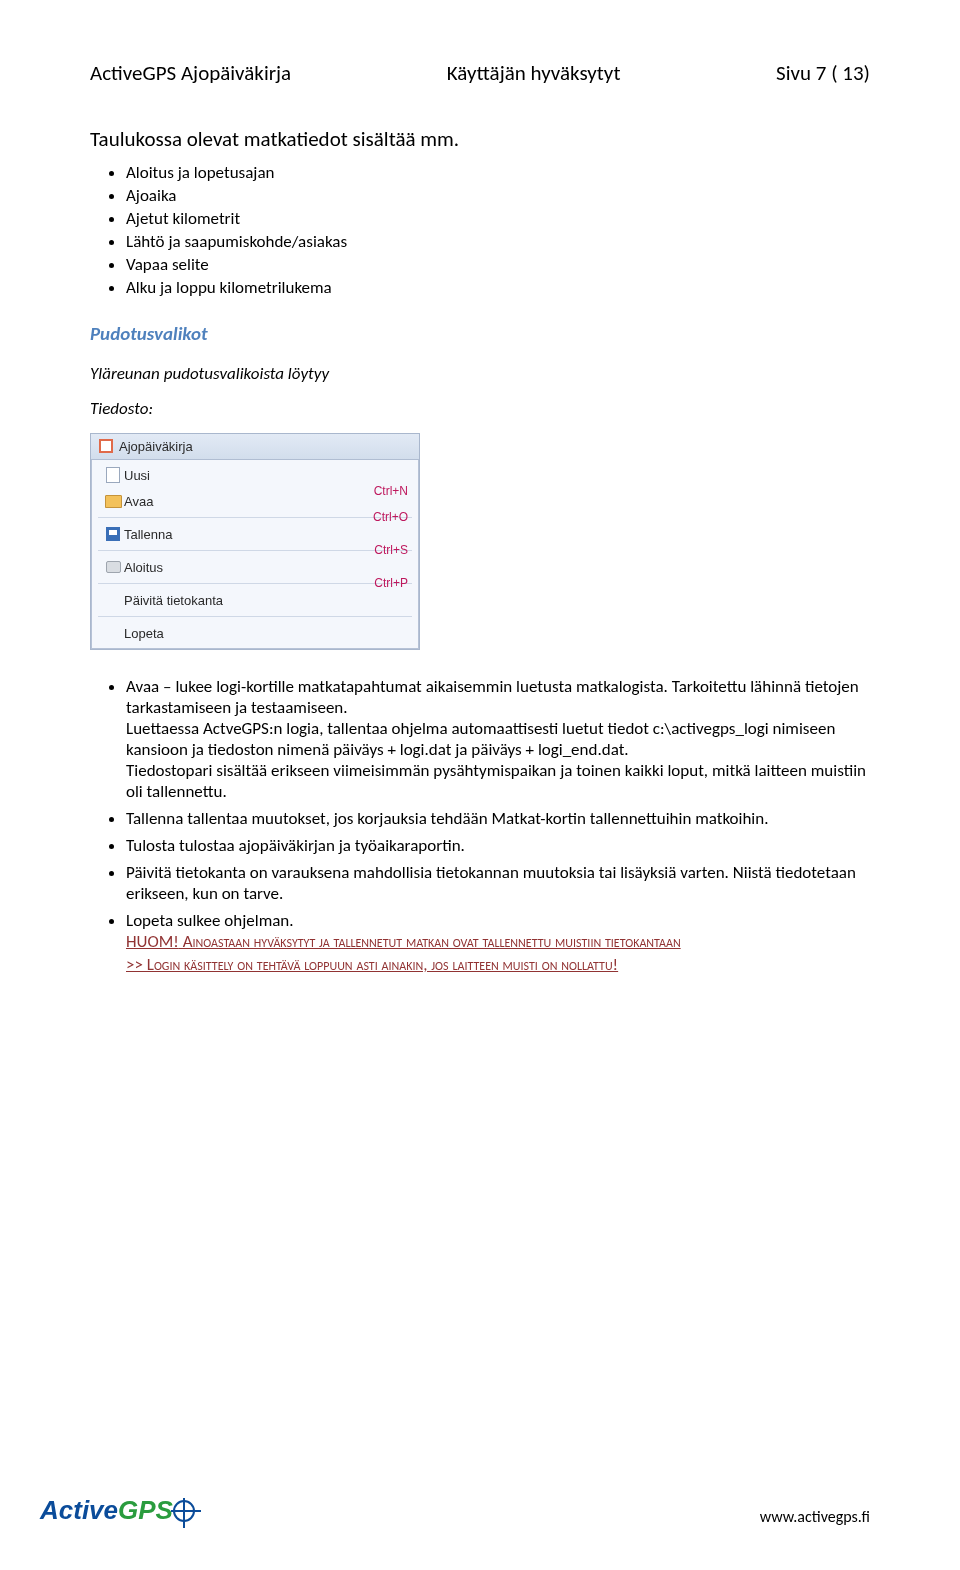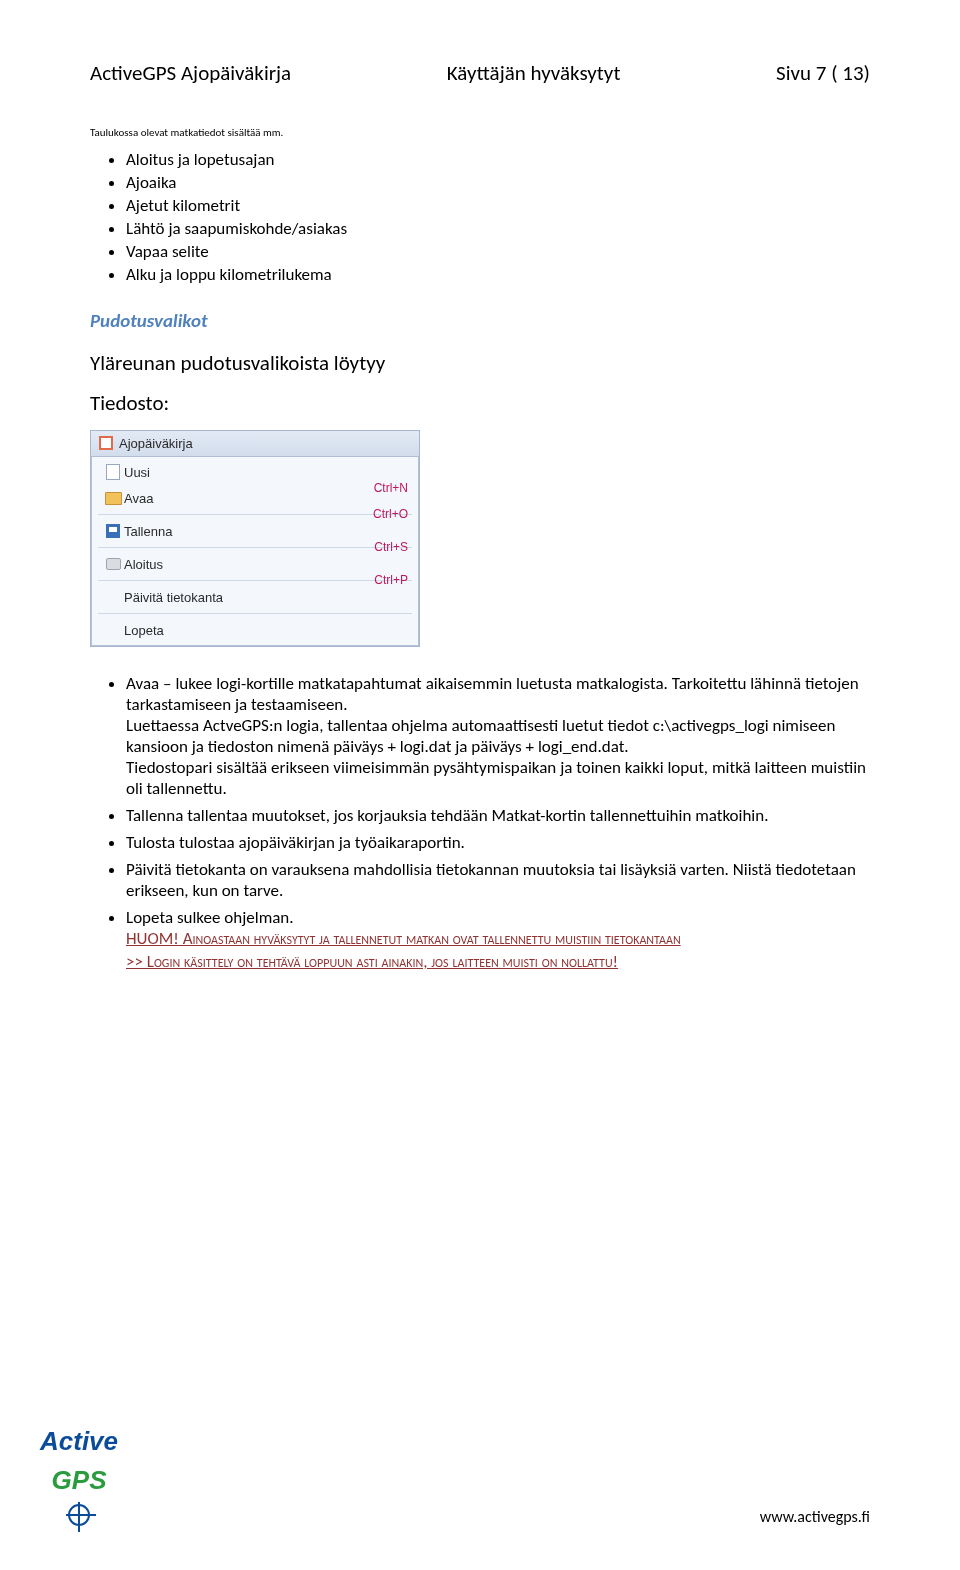--- a/index.html
+++ b/index.html
@@ -15,40 +15,41 @@
     min-height: 1570px;
     position: relative;
   }
   .header-row {
     display: flex;
     justify-content: space-between;
     font-size: 21px;
     margin-bottom: 40px;
   }
   p.intro {
-    font-size: 11px;
+    font-size: 21px;
     margin: 0 0 10px 0;
   }
   ul.bullets {
     margin: 0 0 24px 36px;
     padding: 0;
     list-style: disc;
     font-size: 17px;
   }
   ul.bullets li { margin: 2px 0; }
   h3.blue {
     color: #4f81bd;
     font-style: italic;
     font-weight: 600;
     font-size: 19px;
     margin: 10px 0 18px 0;
   }
   p.body {
-    font-size: 21px;
+    font-size: 17px;
     margin: 0 0 14px 0;
+    font-style: italic;
   }
 
   
   .win {
     width: 330px;
     border: 1px solid #a9b7cd;
     background: linear-gradient(#e4ecf7, #cbd8ea);
     font-family: "Segoe UI", Tahoma, sans-serif;
     font-size: 13px;
     color: #2a2a2a;
@@ -181,22 +182,21 @@
     justify-content: space-between;
     align-items: flex-end;
   }
   .logo {
     font-family: Arial, sans-serif;
     font-weight: bold;
     font-style: italic;
     font-size: 26px;
     display: flex;
     align-items: center;
-    gap: 8px;
-    flex-direction: column;
+    gap: 0;
   }
   .logo .active { color: #0b4c9a; }
   .logo .gps { color: #2a9c3e; }
   .logo .target {
     width: 22px; height: 22px;
     border: 2px solid #0b4c9a;
     border-radius: 50%;
     position: relative;
     display: inline-block;
   }

